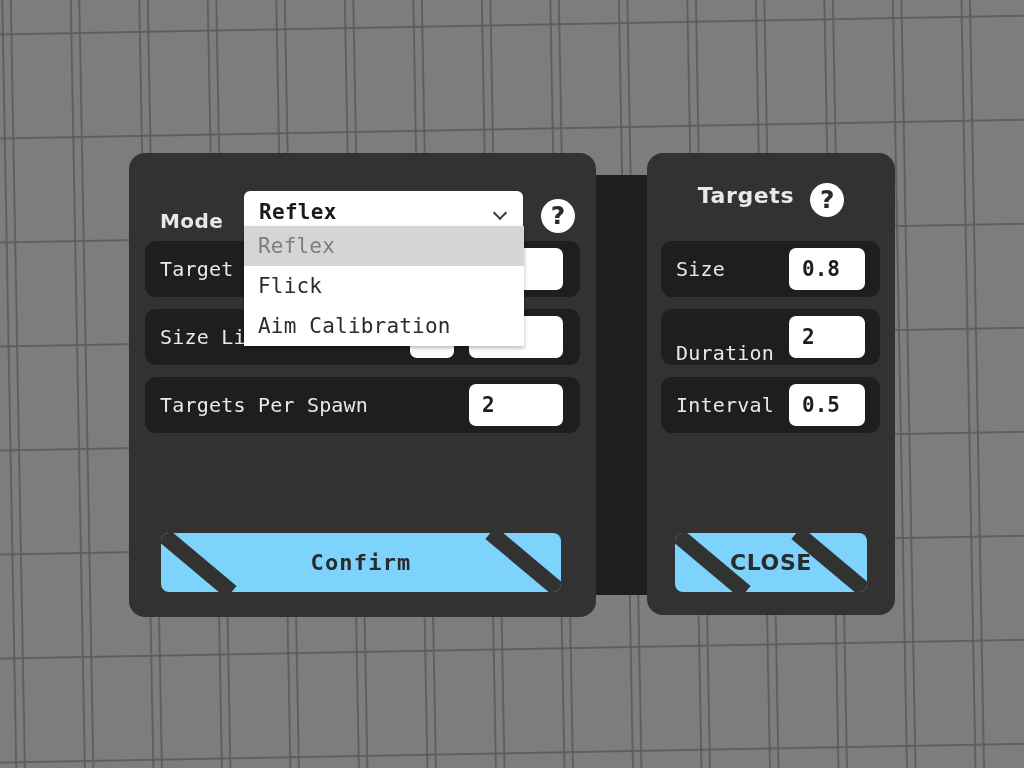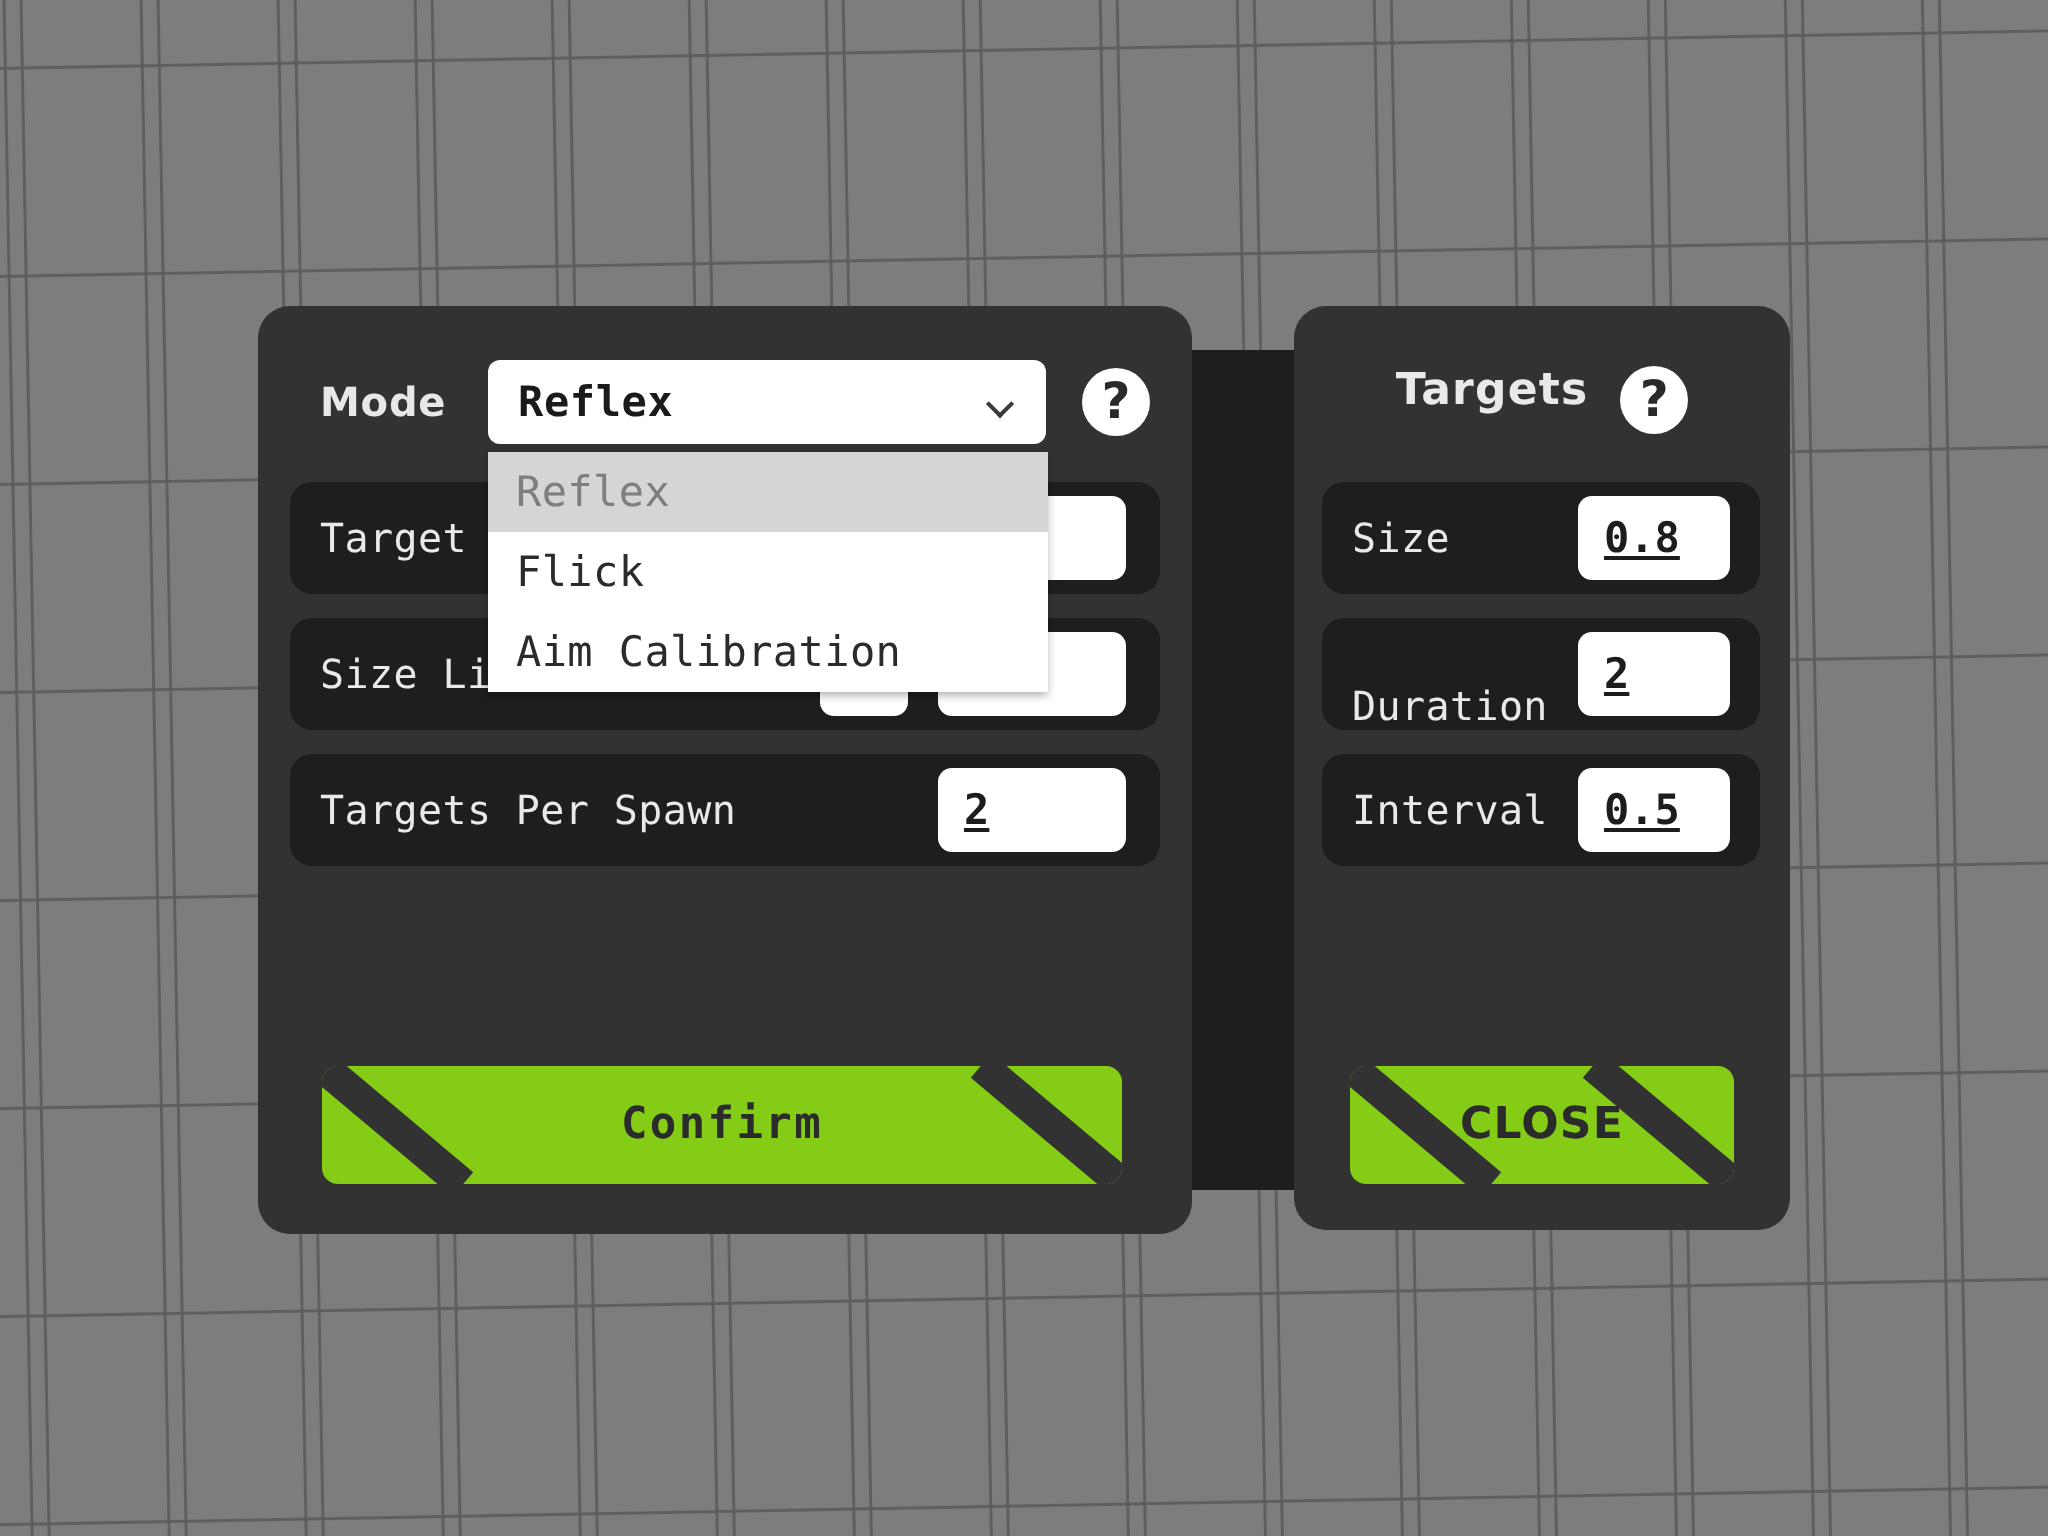--- a/index.html
+++ b/index.html
@@ -77,21 +77,21 @@
   }
 
   
   #mode-row {
     position: absolute;
     left: 16px;
     top: 16px;
     width: 435px;
     height: 64px;
     display: flex;
-    align-items: center;
+    align-items: flex-end;
     box-sizing: border-box;
     padding-left: 15px;
   }
   .field-label {
     color: #e8e8e8;
     font-family: "DejaVu Sans", sans-serif;
     font-weight: bold;
     font-size: 20px;
     letter-spacing: 0.4px;
     white-space: nowrap;
@@ -204,21 +204,20 @@
     border-radius: 7px;
     display: flex;
     align-items: center;
     box-sizing: border-box;
     padding-left: 13px;
     color: #1c1c1c;
     font-family: "DejaVu Sans Mono", monospace;
     font-weight: bold;
     font-size: 21px;
     cursor: text;
-    text-decoration: underline;
   }
 
   
   #row-target        { left: 145px; top: 241px; width: 435px; height: 56px; padding-left: 15px; }
   #row-timelimit     { left: 145px; top: 309px; width: 435px; height: 56px; padding-left: 15px; }
   #row-targetsspawn  { left: 145px; top: 377px; width: 435px; height: 56px; padding-left: 15px; text-align: center; }
 
   #row-target .value-box      { position: absolute; left: 324px; top: 7px; width: 94px; height: 42px; }
   #row-timelimit .value-box   { position: absolute; left: 324px; top: 7px; width: 94px; height: 42px; }
   #row-targetsspawn .value-box{ position: absolute; left: 324px; top: 7px; width: 94px; height: 42px; }
@@ -268,21 +267,21 @@
   #row-duration { left: 661px; top: 309px; width: 219px; height: 56px; padding-left: 15px; align-items: flex-end; }
   #row-interval { left: 661px; top: 377px; width: 219px; height: 56px; padding-left: 15px; }
 
   #row-size .value-box,
   #row-duration .value-box,
   #row-interval .value-box { position: absolute; left: 128px; top: 7px; width: 76px; height: 42px; }
 
   
   .cut-btn {
     position: absolute;
-    background: #84cc16;
+    background: #7dd3fc;
     border-radius: 8px;
     display: flex;
     align-items: center;
     justify-content: center;
     cursor: pointer;
     box-sizing: border-box;
     overflow: hidden;
   }
   .cut-btn::before,
   .cut-btn::after {

